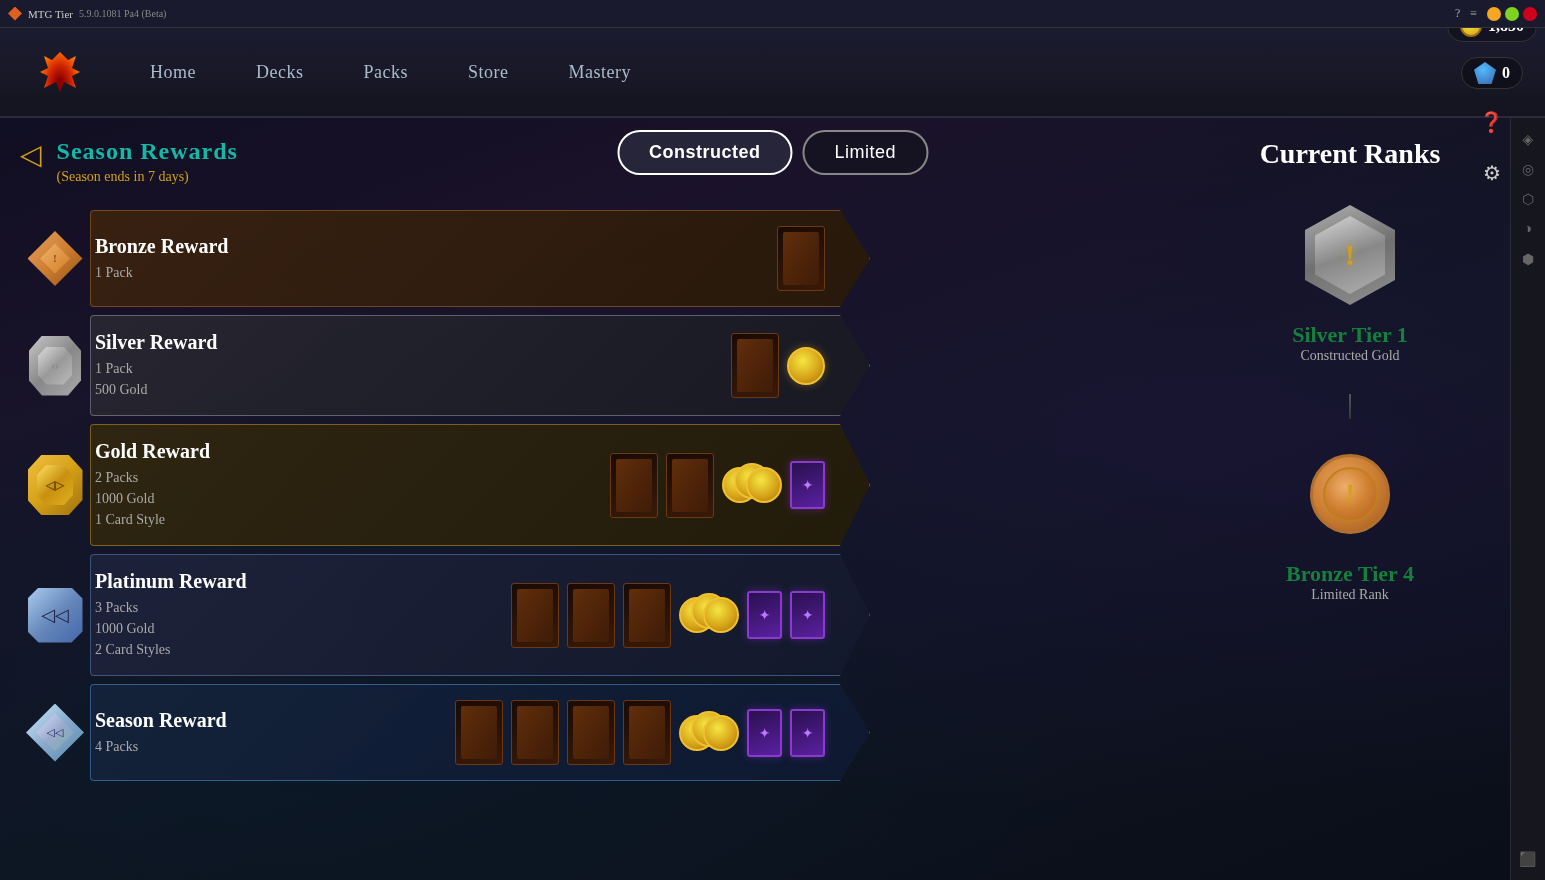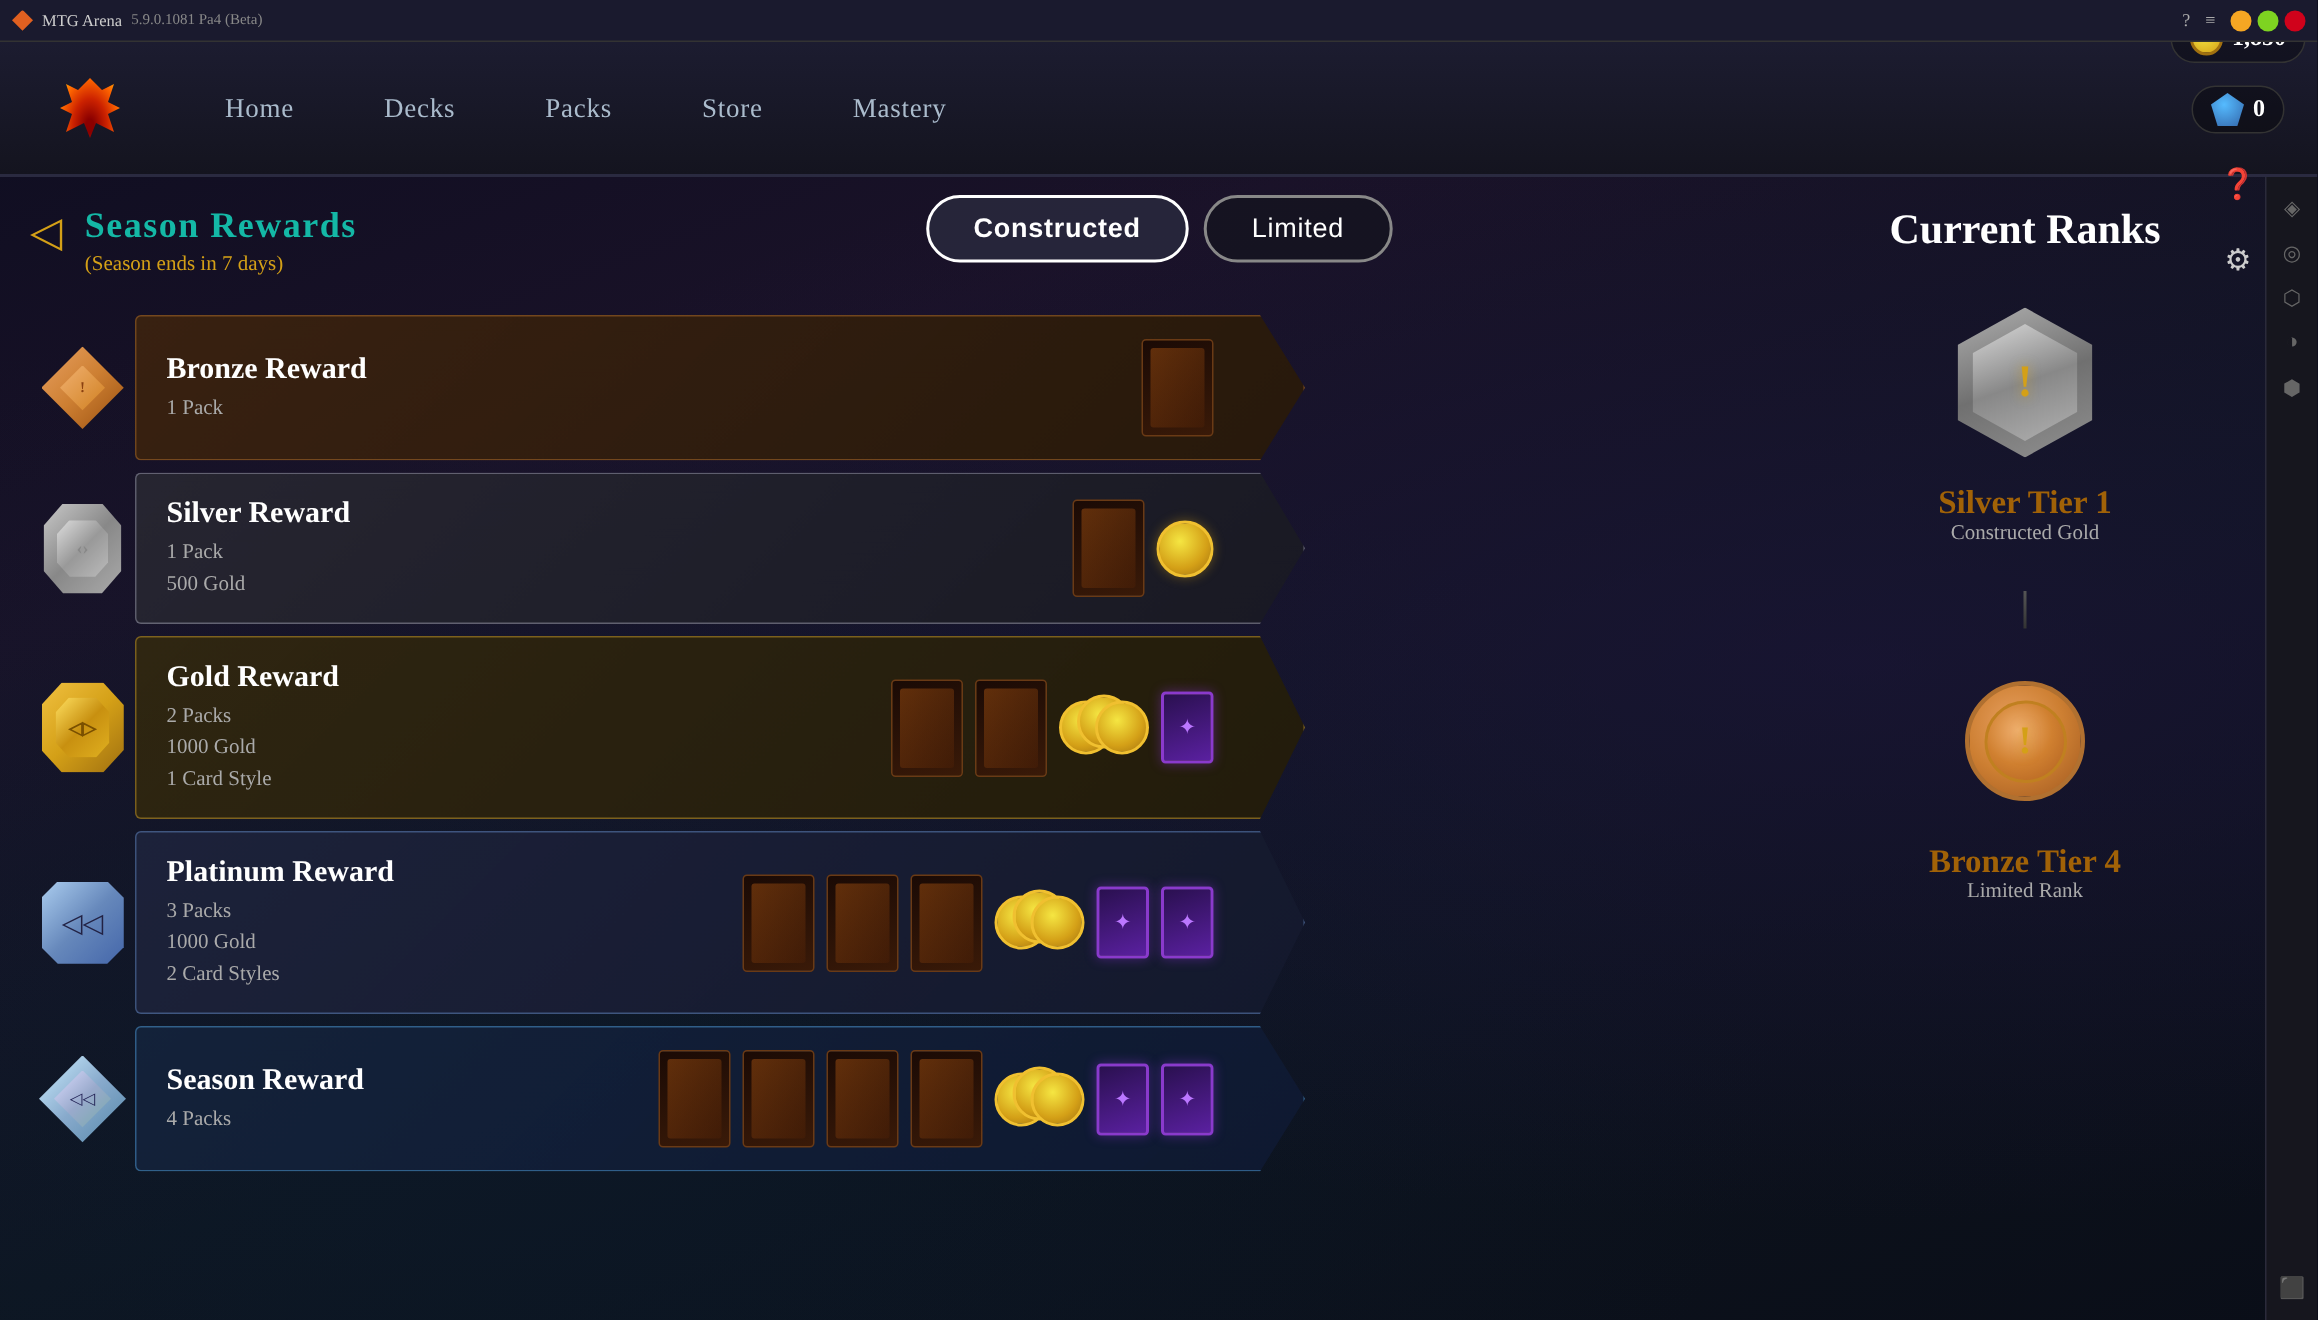--- a/index.html
+++ b/index.html
@@ -287,21 +287,21 @@
       align-items: center;
       justify-content: center;
       flex-shrink: 0;
     }
 
     .reward-card {
       flex: 1;
       background: linear-gradient(135deg, rgba(30,25,15,0.9), rgba(20,18,10,0.95));
       border: 1px solid rgba(120,100,40,0.5);
       border-radius: 4px;
-      padding: 15px 20px;
+      padding: 15px 4px;
       display: flex;
       align-items: center;
       justify-content: space-between;
       clip-path: polygon(0% 0%, calc(100% - 30px) 0%, 100% 50%, calc(100% - 30px) 100%, 0% 100%);
       min-height: 80px;
     }
 
     .reward-card.bronze-card {
       background: linear-gradient(135deg, rgba(60,35,15,0.9), rgba(40,25,10,0.95));
       border-color: rgba(160,100,40,0.6);
@@ -372,21 +372,21 @@
 
     .rank-icon-large {
       width: 100px; height: 110px;
       display: flex; align-items: center; justify-content: center;
       margin-bottom: 12px;
       position: relative;
     }
 
     .rank-name-large {
       font-size: 22px;
-      color: #a16207;
+      color: #15803d;
       font-weight: bold;
       text-align: center;
     }
     .rank-type {
       font-size: 14px;
       color: #aaa;
       text-align: center;
     }
 
     .mtg-emblem {
@@ -458,21 +458,21 @@
   </style>
 </head>
 <body>
 
 <div class="bg"></div>
 <div class="bg-city"></div>
 
 <div class="titlebar">
   <div class="titlebar-left">
     <div class="titlebar-logo"></div>
-    <span>MTG Arena</span>
+    <span>MTG Tier</span>
     <span style="color:#888; font-size:10px;">5.9.0.1081 Pa4 (Beta)</span>
   </div>
   <div class="titlebar-controls">
     <span class="titlebar-icon">?</span>
     <span class="titlebar-icon">≡</span>
     <div class="titlebar-right">
       <div class="titlebar-btn btn-min"></div>
       <div class="titlebar-btn btn-max"></div>
       <div class="titlebar-btn btn-close"></div>
     </div>

